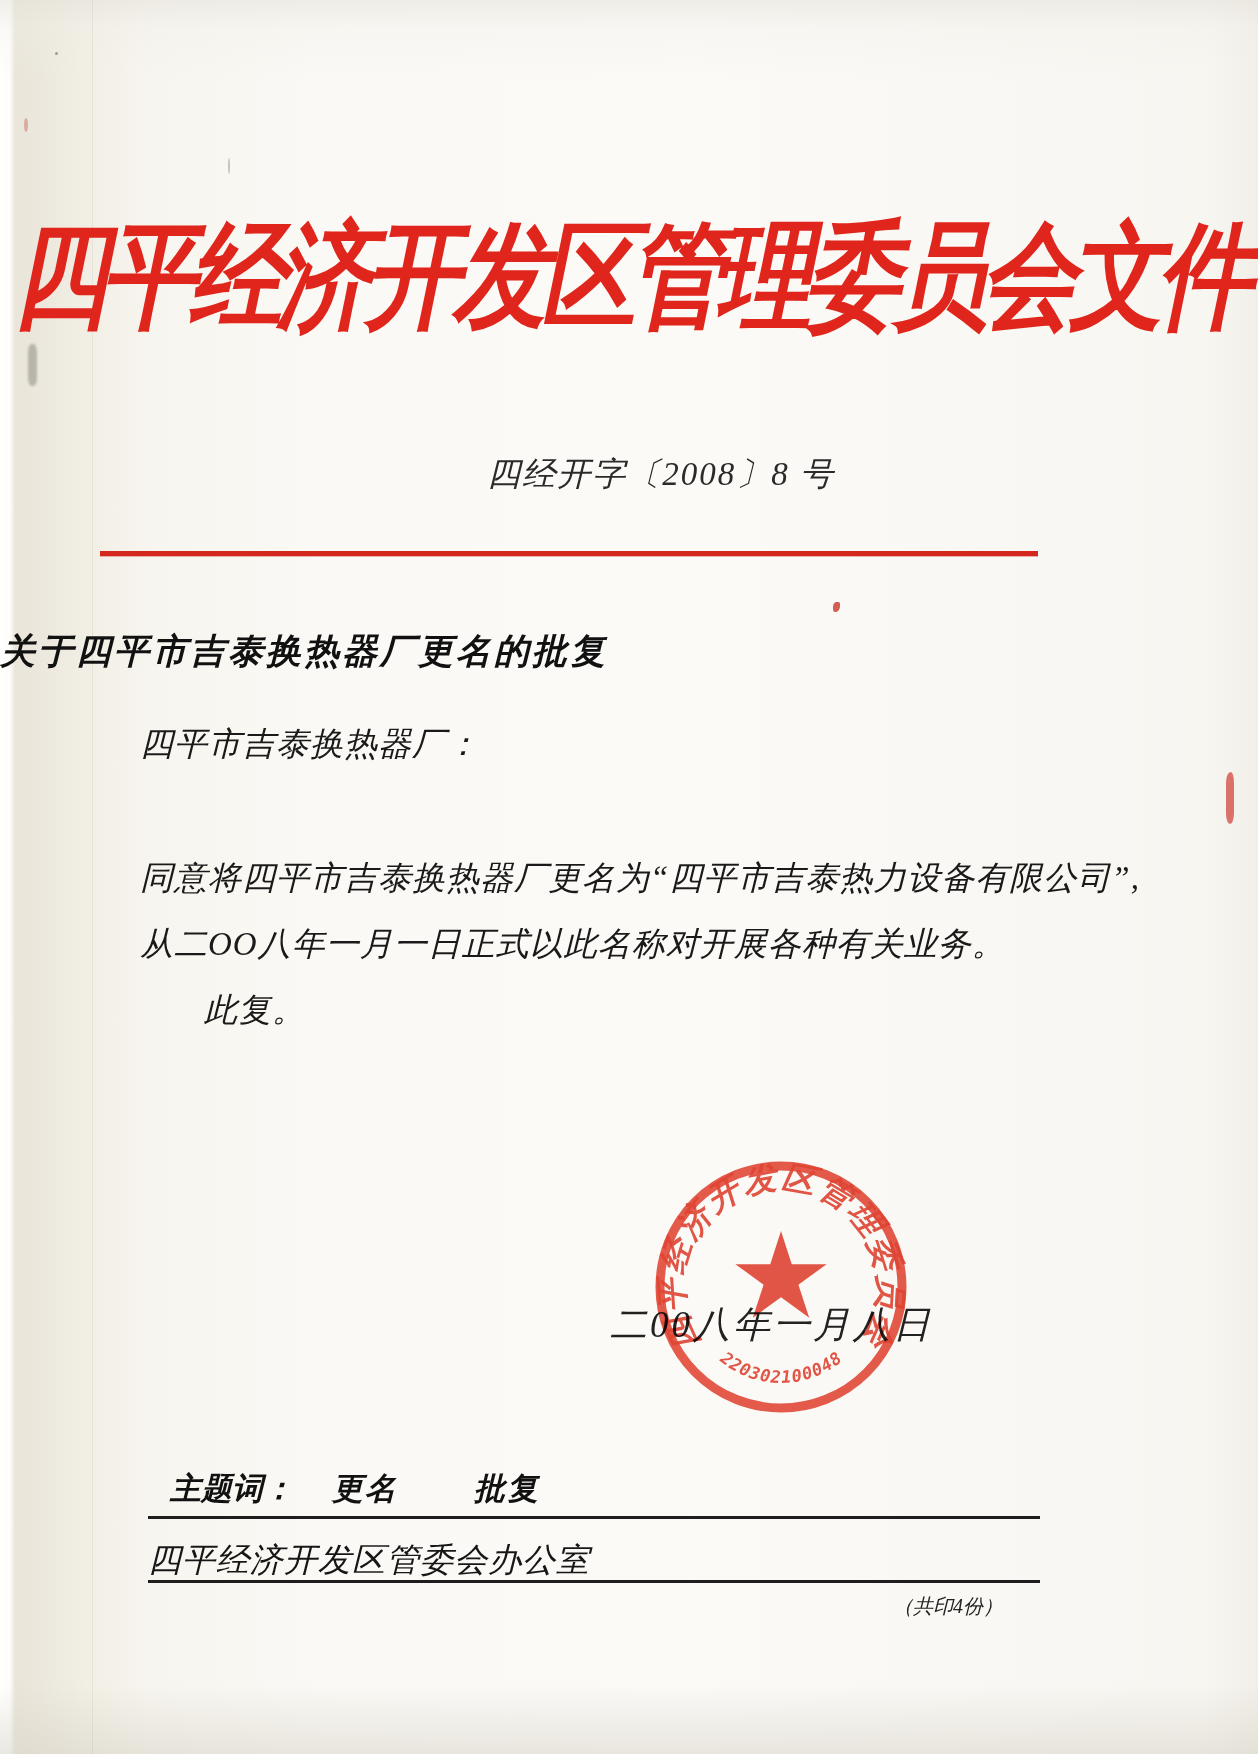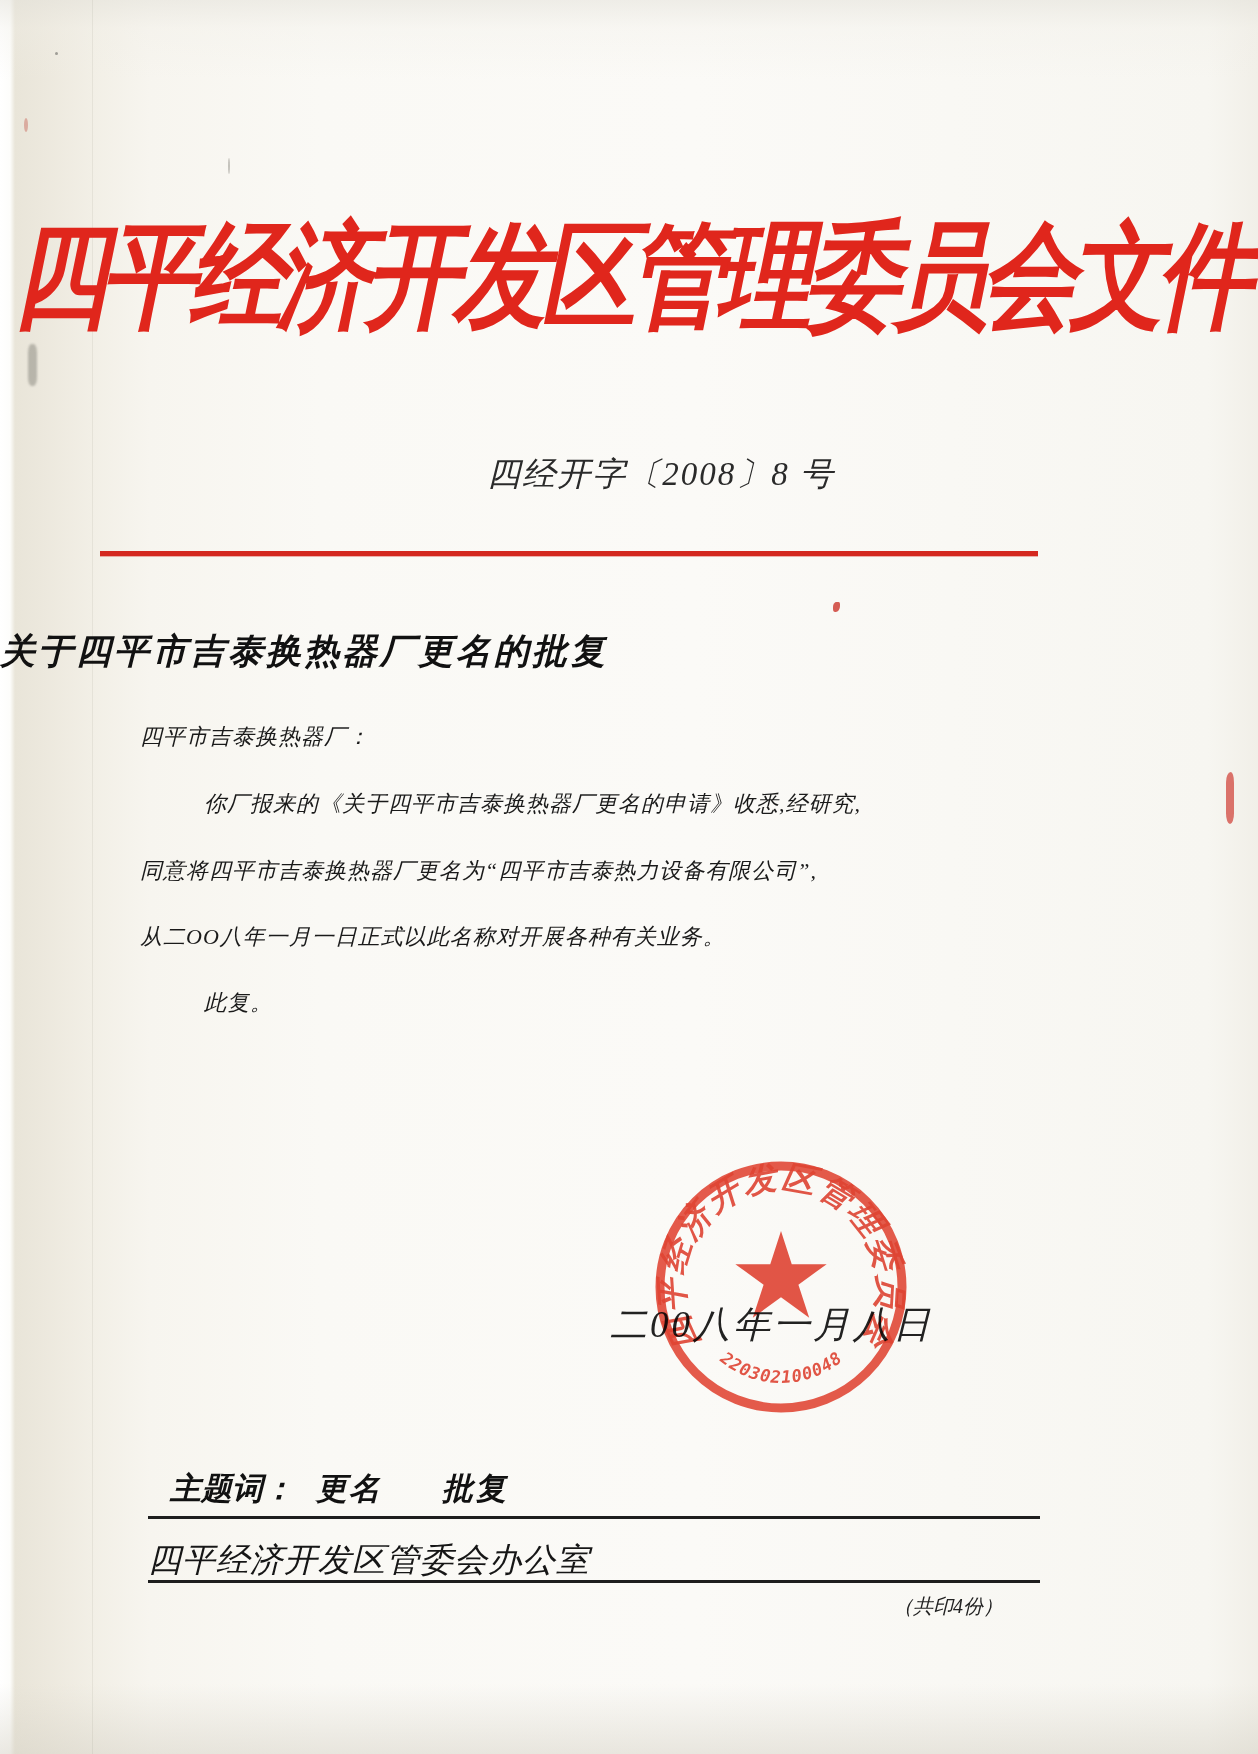--- a/index.html
+++ b/index.html
@@ -50,21 +50,21 @@
     box-shadow:0 1px 0 rgba(212,40,31,.35);
   }
   .doc-title{
     position:absolute;left:0;top:628px;width:100%;
     font-family:"Liberation Sans","DejaVu Sans",sans-serif;
     font-weight:bold;
     font-size:35px;
     letter-spacing:3px;
     color:#111;
   }
-  .body-text{position:absolute;font-size:22px;letter-spacing:1px;color:#1a1a1a;white-space:nowrap;}
+  .body-text{position:absolute;font-size:33px;letter-spacing:1px;color:#1a1a1a;white-space:nowrap;}
   .salutation{left:140px;top:722px;}
   .body-line-1{left:204px;top:789px;}
   .body-line-2{left:140px;top:856px;}
   .body-line-3{left:140px;top:922px;}
   .closing{left:204px;top:988px;}
 
   .stamp{
     position:absolute;left:651px;top:1157px;width:260px;height:260px;
     mix-blend-mode:multiply;
     opacity:.95;
@@ -73,21 +73,21 @@
     position:absolute;left:610px;top:1300px;
     font-size:37px;letter-spacing:3px;color:#222;
     mix-blend-mode:multiply;
     white-space:nowrap;
   }
 
   .subject-row{
     position:absolute;left:170px;top:1468px;
     display:flex;align-items:center;
     font-family:"Liberation Sans","DejaVu Sans",sans-serif;
-    font-weight:bold;font-size:31px;color:#111;
+    font-weight:bold;font-size:31px;color:#111;gap:16px;
   }
   .subject-row .term1{margin-left:22px;letter-spacing:2px;}
   .subject-row .term2{margin-left:60px;letter-spacing:2px;}
 
   .footer-rule{position:absolute;left:148px;width:892px;height:3px;background:#1e1e1e;}
   .rule-1{top:1516px;}
   .rule-2{top:1580px;}
   .issuing-office{
     position:absolute;left:148px;top:1538px;
     font-size:33px;letter-spacing:1px;color:#161616;
@@ -116,21 +116,20 @@
 
   <div class="header-title">四平经济开发区管理委员会文件</div>
 
   <div class="doc-number">四经开字〔2008〕8 号</div>
 
   <div class="red-rule"></div>
 
   <div class="doc-title">关于四平市吉泰换热器厂更名的批复</div>
 
   <div class="body-text salutation">四平市吉泰换热器厂：</div>
-  <div class="body-text body-line-1">你厂报来的《关于四平市吉泰换热器厂更名的申请》收悉,经研究,</div>
   <div class="body-text body-line-2">同意将四平市吉泰换热器厂更名为“四平市吉泰热力设备有限公司”,</div>
   <div class="body-text body-line-3">从二OO八年一月一日正式以此名称对开展各种有关业务。</div>
   <div class="body-text closing">此复。</div>
 
   <svg class="stamp" viewBox="0 0 260 260" width="260" height="260" xmlns="http://www.w3.org/2000/svg">
     <circle cx="130" cy="130" r="121" fill="none" stroke="#e23a28" stroke-width="9" opacity="0.88"></circle>
     <path id="sealTopArc" d="M 49.7 186.2 A 98 98 0 1 1 210.3 186.2" fill="none"></path>
     <text font-size="33" font-weight="bold" letter-spacing="2.5" fill="#e23a28" opacity="0.9" font-family="&quot;Liberation Sans&quot;,&quot;DejaVu Sans&quot;,sans-serif">
       <textPath href="#sealTopArc">四平经济开发区管理委员会</textPath>
     </text>

